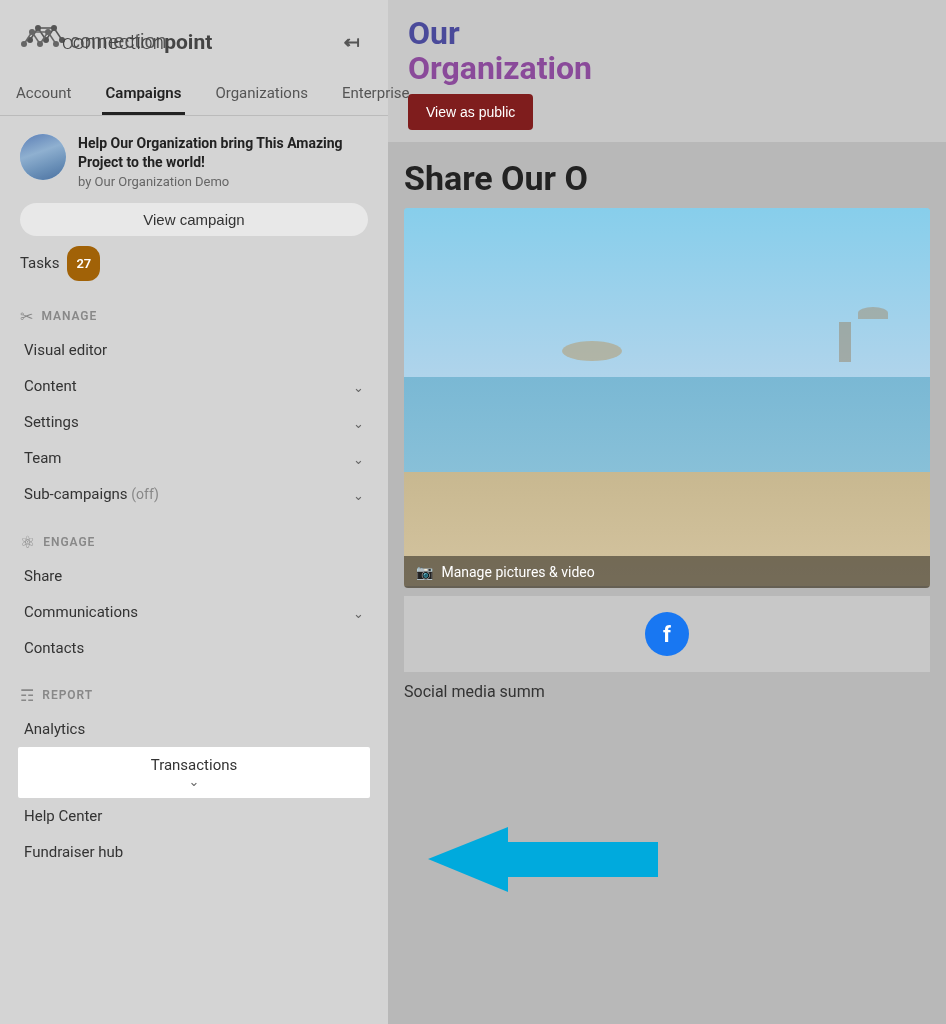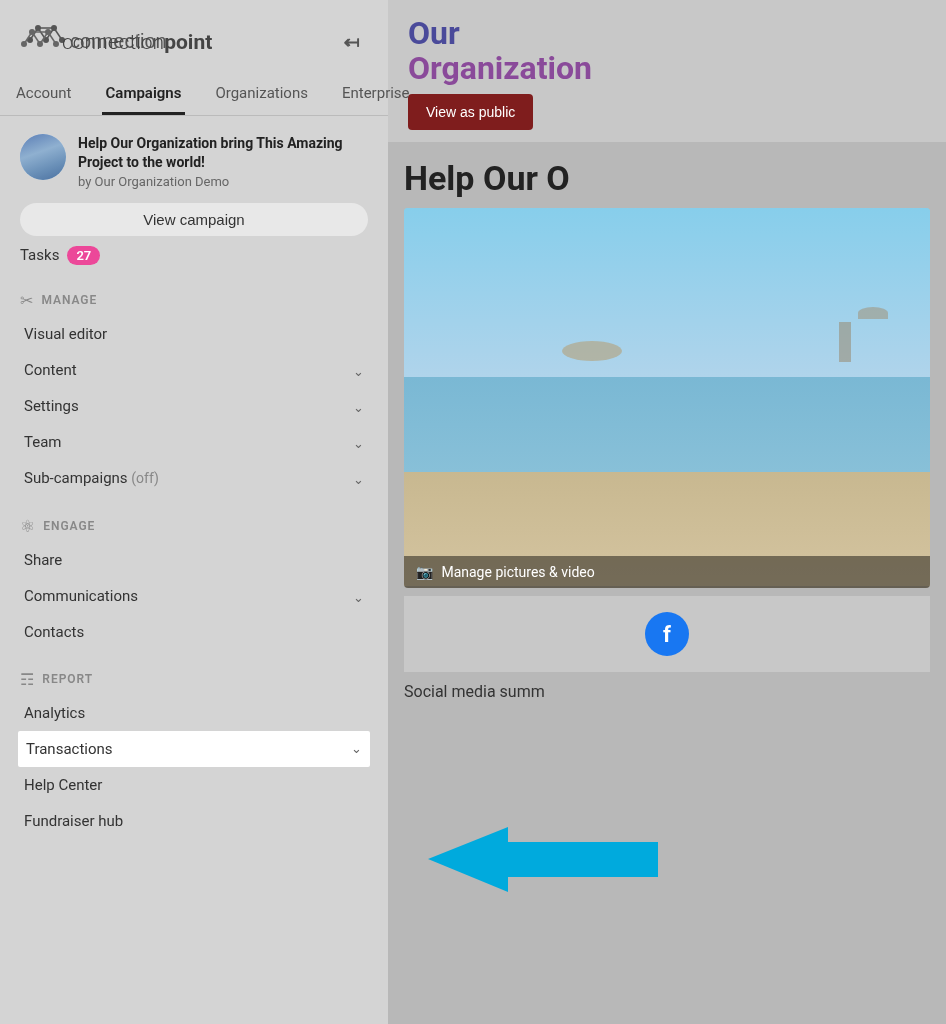--- a/index.html
+++ b/index.html
@@ -140,24 +140,24 @@
       gap: 8px;
       padding: 2px 0 6px 0;
     }
 
     .tasks-label {
       font-size: 15px;
       color: #333;
     }
 
     .tasks-badge {
-      background: #ec4899;
+      background: #a16207;
       color: white;
       border-radius: 12px;
-      padding: 2px 9px;
+      padding: 10px 9px;
       font-size: 13px;
       font-weight: 600;
     }
 
     
     .menu-section {
       padding: 10px 20px 0 20px;
     }
 
     .section-header {
@@ -346,20 +346,21 @@
       display: flex;
       align-items: center;
       justify-content: space-between;
       padding: 9px 8px;
       cursor: pointer;
       font-size: 15px;
       color: #333;
       background: #ffffff;
       border-radius: 2px;
       margin: 0 -2px;
+      flex-direction: column;
     }
   </style>
 </head>
 <body>
 
 <div class="main-wrapper">
 
   <div class="sidebar">
 
     <div class="sidebar-header">
@@ -509,21 +510,21 @@
 
     <div class="org-header">
       <div class="org-title">
         <div class="our" style="color: #4a4a9a; font-size: 32px; font-weight: 700;">Our</div>
         <div style="color: #8a4a9a; font-size: 32px; font-weight: 700;">Organization</div>
       </div>
       <button class="view-public-btn">View as public</button>
     </div>
 
     <div class="right-content">
-      <div class="help-our-text">Help Our O</div>
+      <div class="help-our-text">Share Our O</div>
 
       <div class="beach-image">
         <div class="beach-sky"></div>
         <div class="beach-water"></div>
         <div class="beach-sand"></div>
 
         <div style="position: absolute; top: 35%; left: 30%; width: 60px; height: 20px; background: rgba(180,160,120,0.6); border-radius: 50%;"></div>
         <div style="position: absolute; top: 30%; right: 15%; width: 12px; height: 40px; background: rgba(150,130,100,0.5);"></div>
         <div style="position: absolute; top: 26%; right: 8%; width: 30px; height: 12px; background: rgba(160,140,110,0.5); border-radius: 50% 50% 0 0;"></div>
         <div class="beach-overlay">

